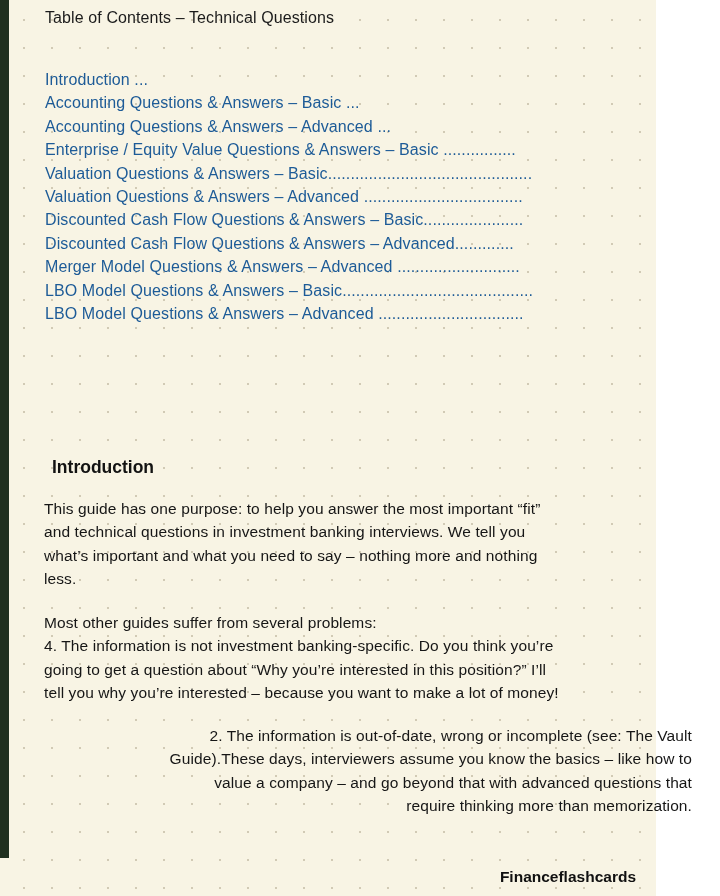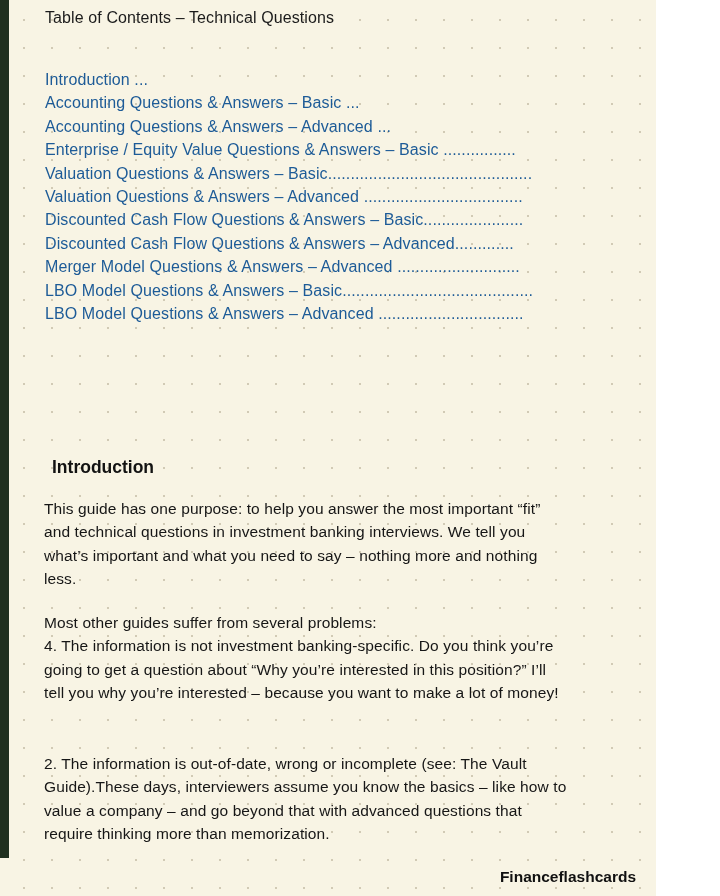--- a/index.html
+++ b/index.html
@@ -71,21 +71,21 @@
     width: 648px;
     margin: 0;
     font-size: 15.5px;
     line-height: 23.4px;
     color: #161616;
     white-space: pre-line;
     letter-spacing: 0.1px;
   }
   .para1 { top: 497px; }
   .para2 { top: 611px; }
-  .para3 { top: 752px; }
+  .para3 { top: 724px; text-align: right; }
   .footer-brand {
     position: absolute;
     right: 20px;
     top: 868px;
     font-size: 15.5px;
     font-weight: bold;
     color: #101010;
   }
 </style>
 </head>

